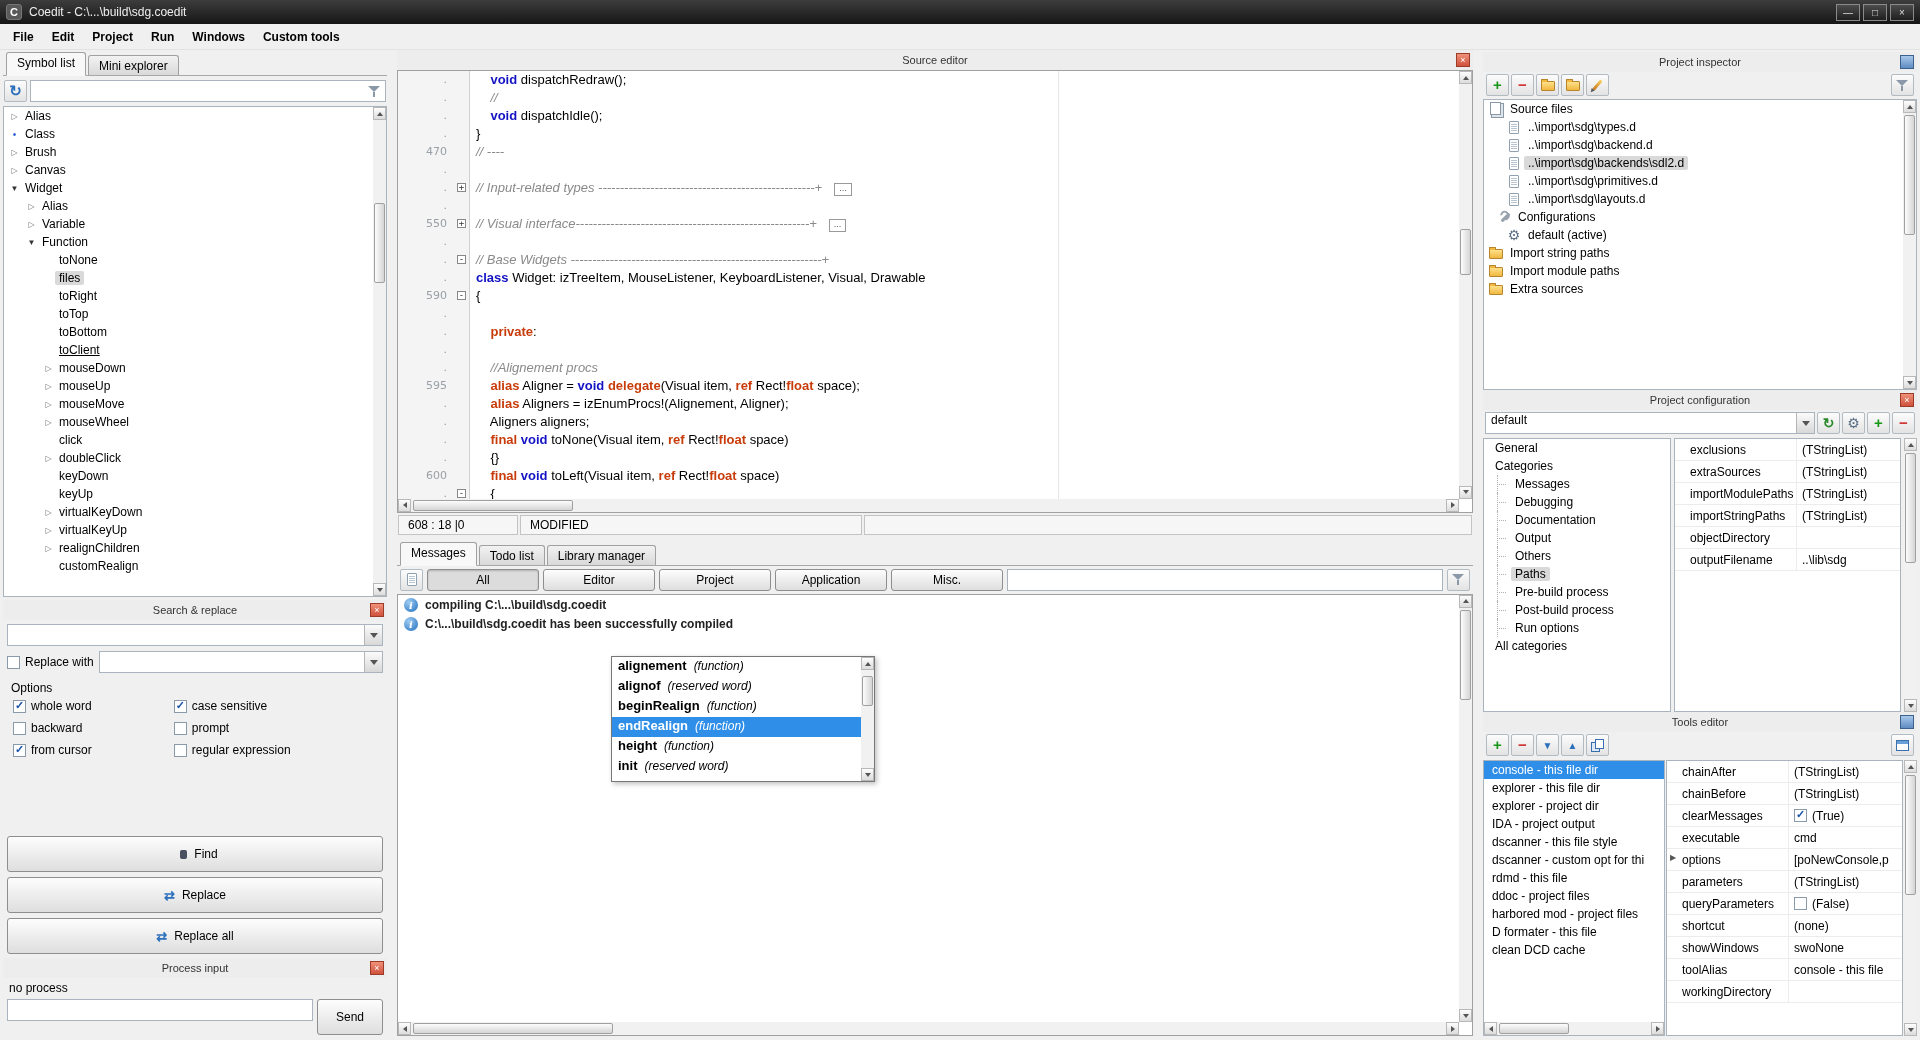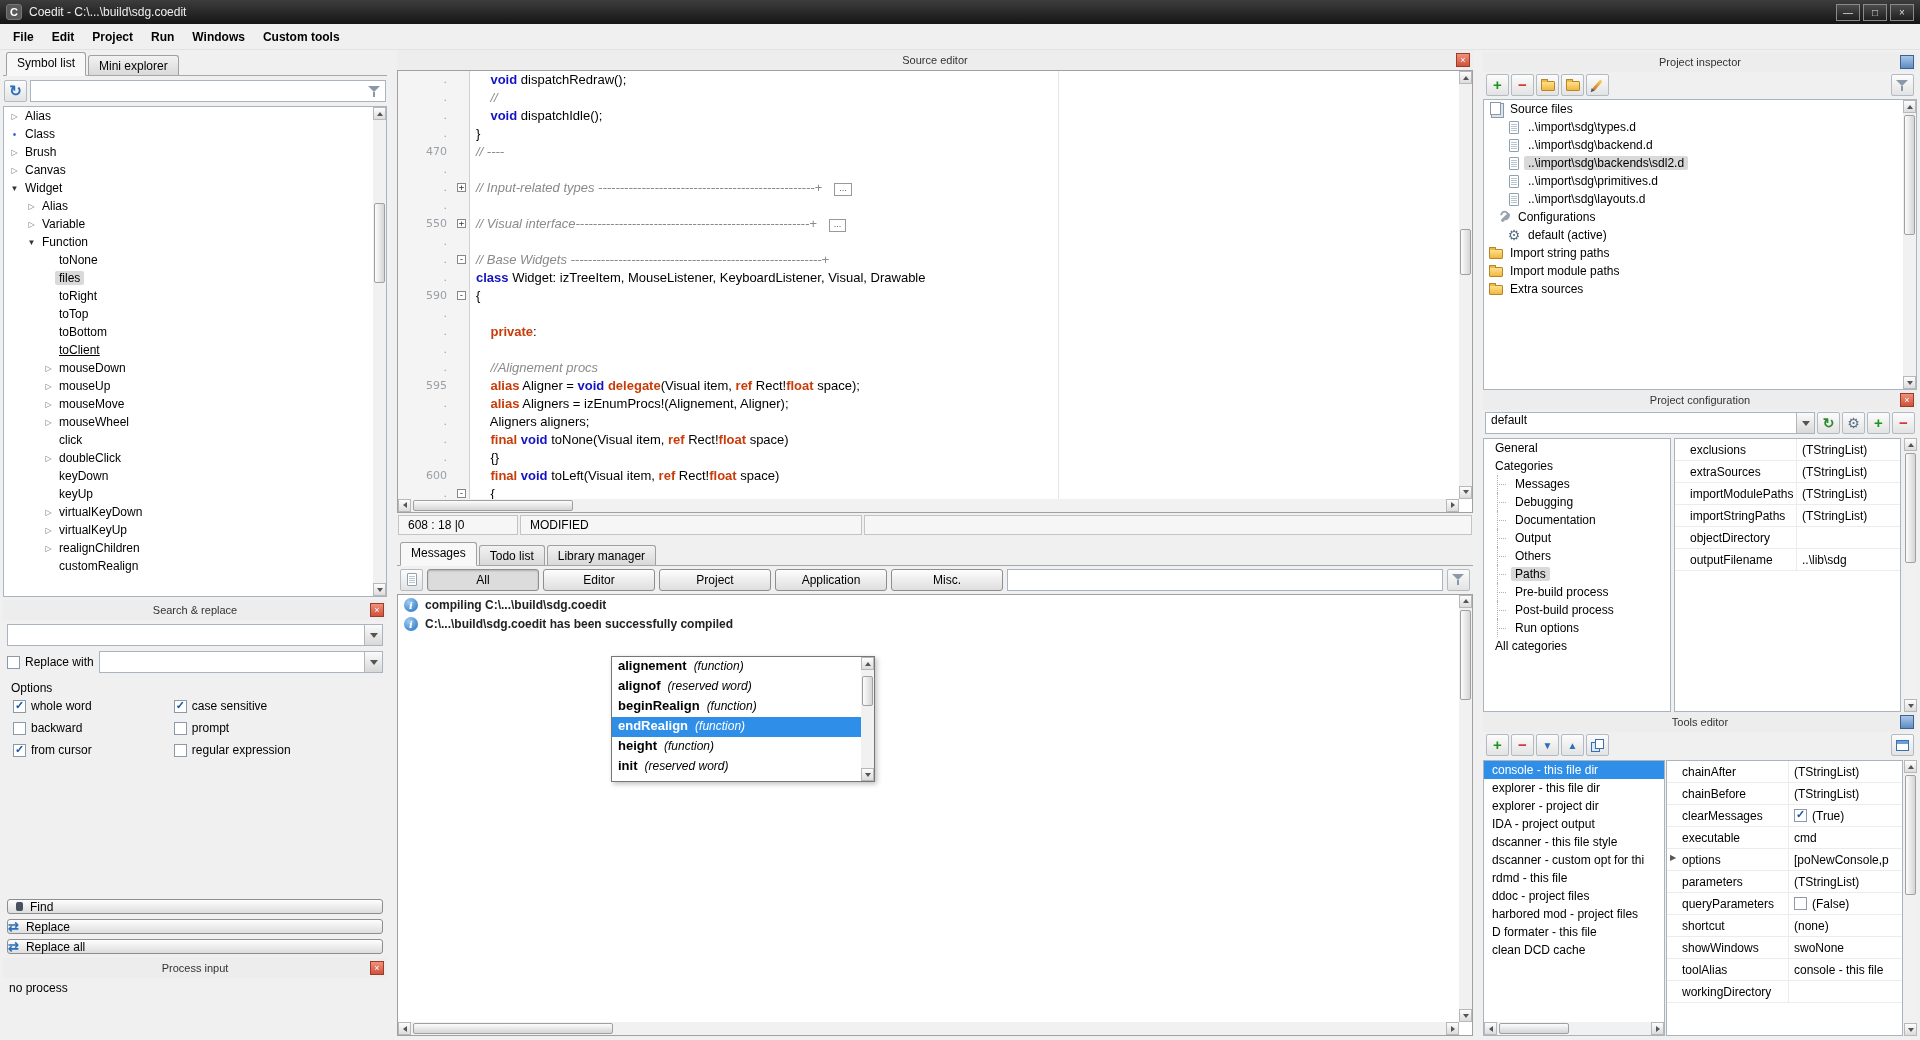--- a/index.html
+++ b/index.html
@@ -25,21 +25,21 @@
 .hbox.blue{background:linear-gradient(#a9c8ea,#5f8cc2);border-color:#3c618f}
 .tabbar{display:flex;align-items:flex-end;height:24px;flex:0 0 24px;padding-left:3px;gap:2px;border-bottom:1px solid #a8a8a8}
 .tab{padding:3px 10px;border:1px solid #a0a0a0;border-bottom:none;background:linear-gradient(#f2f2f2,#d9d9d9);border-radius:3px 3px 0 0;font-size:12px;height:20px;white-space:nowrap}
 .tab.active{background:#f8f8f8;height:24px;margin-bottom:-1px;border-bottom:1px solid #f8f8f8;z-index:2;position:relative}
 .tbox{border:1px solid #a9b4bf;background:#fff;height:22px;display:flex;align-items:center;padding:0 4px;font-size:12px}
 .tbox input{border:none;outline:none;flex:1;font-size:12px;background:transparent;height:100%}
 .combo{border:1px solid #a9b4bf;background:#fff;height:22px;display:flex;font-size:12px}
 .combo .cval{flex:1;padding:0 5px;white-space:nowrap;overflow:hidden}
 .arrowbtn{width:18px;height:100%;background:linear-gradient(#fbfbfb,#d8d8d8);border-left:1px solid #b5b5b5;display:flex;align-items:center;justify-content:center;flex:0 0 18px}
 .tri-down{width:0;height:0;border-left:4px solid transparent;border-right:4px solid transparent;border-top:5px solid #555}
-.btn{border:1px solid #8e8e8e;background:linear-gradient(#fdfdfd,#dedede);border-radius:3px;display:flex;align-items:center;justify-content:flex-start;gap:7px;font-size:12px;height:15px}
+.btn{border:1px solid #8e8e8e;background:linear-gradient(#fdfdfd,#dedede);border-radius:3px;display:flex;align-items:center;justify-content:center;gap:7px;font-size:12px;height:36px}
 .cb{width:13px;height:13px;border:1px solid #8a9aa8;background:#fff;display:inline-flex;align-items:center;justify-content:center;flex:0 0 13px}
 .cb.on::after{content:"✓";font-size:11px;color:#1b54a8;font-weight:bold;margin-top:-2px}
 .listbox{background:#fff;border:1px solid #a9b4bf;overflow:hidden;position:relative}
 .trow{height:18px;display:flex;align-items:center;font-size:12px;white-space:nowrap;overflow:hidden}
 .trow .lbl{padding:0 4px;border-radius:2px}
 .trow .lbl.sel{background:#d9d9d9}
 .trow.selblue{background:#2f8fe8;color:#fff}
 .exp{width:13px;text-align:center;font-size:8px;color:#777;flex:0 0 13px}
 .exp.open{color:#333;font-size:8px}
 .exp.dot{color:#2b5fd0;font-size:10px}
@@ -391,20 +391,28 @@
           <span class="g-swap"></span>
           <span>Replace all</span>
         </button>
     </div>
     <div class="panel-header">
       <span>Process input</span>
       <span class="hbox red">×</span>
     </div>
     <div class="process-body">
       <div class="proc-status">no process</div>
+      <div class="proc-row">
+        <div class="tbox">
+          <input value="" style="">
+        </div>
+        <button class="btn">
+            <span>Send</span>
+          </button>
+      </div>
     </div>
   </div>
 
   <div class="vgap"></div>
 
   <div class="col-center">
     <div class="panel-header">
       <span>Source editor</span>
       <span class="hbox red">×</span>
     </div>

